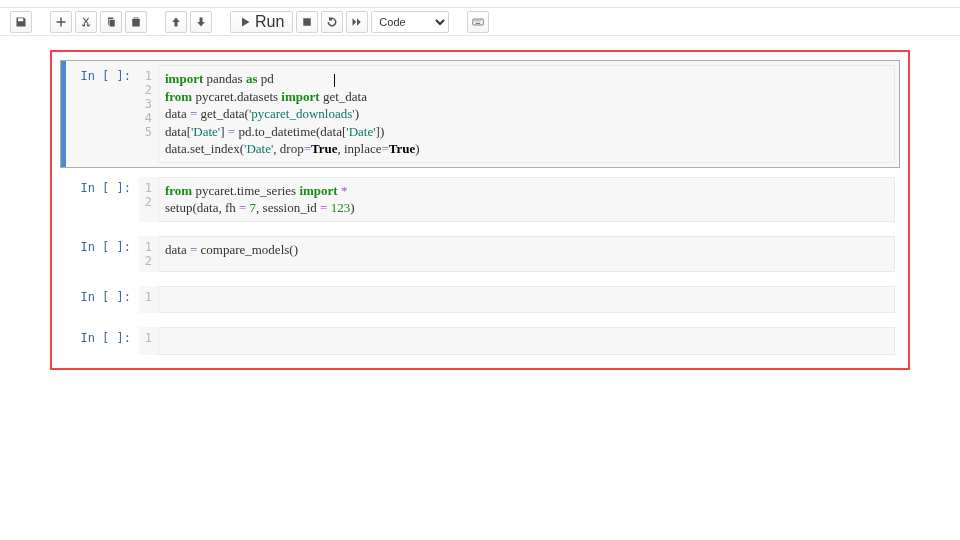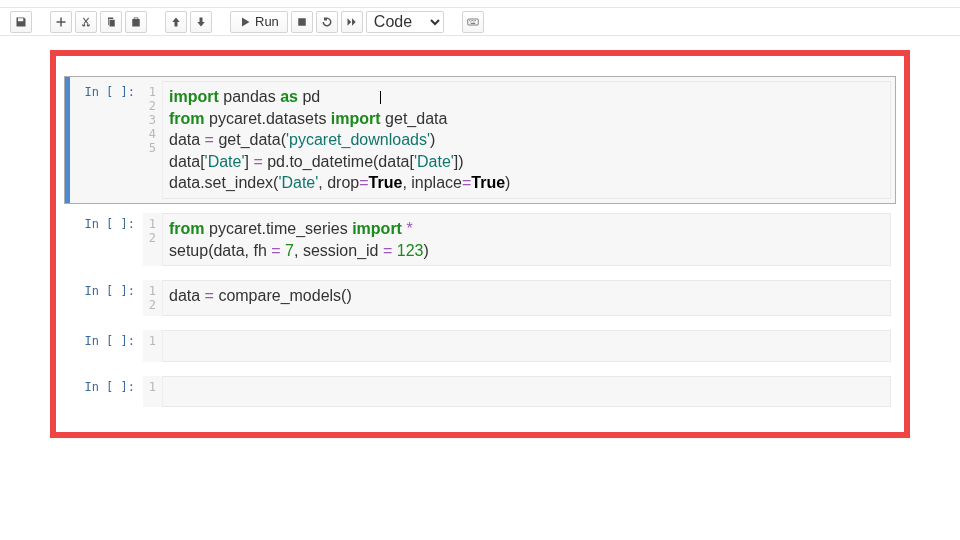--- a/index.html
+++ b/index.html
@@ -36,38 +36,38 @@
     background: linear-gradient(#fff,#f6f6f6);
     display: flex; align-items: center; justify-content: center;
     color: #555;
     cursor: pointer;
   }
   .tb-btn svg { width: 12px; height: 12px; }
   .tb-run {
     width: auto; padding: 0 8px;
     gap: 4px;
   }
-  .tb-run span.txt { font-size: 13px; color:#333; }
+  .tb-run span.txt { font-size: 16px; color:#333; }
   .celltype {
     height: 22px;
     border: 1px solid #d4d4d4;
     border-radius: 2px;
     background: #fff;
-    font-size: 16px;
+    font-size: 11px;
     color: #333;
     width: 78px;
     padding: 0 3px;
   }
   .page {
     padding: 14px 50px;
   }
   .notebook {
-    border: 6px solid #ef4444;
+    border: 2px solid #ef4444;
     background: #fff;
-    padding: 16px 8px;
+    padding: 4px 8px;
     box-shadow: 0 1px 2px rgba(0,0,0,0.05);
   }
   .cell {
     display: flex;
     align-items: stretch;
     margin: 4px 0;
     padding: 4px 4px 4px 0;
     border: 1px solid transparent;
   }
   .cell.selected {
@@ -98,22 +98,22 @@
     font-family: "Menlo","Consolas",monospace;
     font-size: 12px;
     color: #b8b8b8;
     background: #f7f7f7;
     border-right: 1px solid #eee;
   }
   .cell:not(.selected) .gutter { background:#f7f7f7; }
   .code {
     flex: 1;
     padding: 4px 6px;
-    font-family: Liberation Sans, sans-serif;
-    font-size: 16px;
+    font-family: Liberation Serif, serif;
+    font-size: 13px;
     line-height: 1.35;
     background: #f7f7f7;
     border:1px solid #e9e9e9;
     border-left:none;
     white-space: pre;
     overflow-x: auto;
   }
   .code .ln { min-height: 1em; display:block; }
   .kw   { color: #1a8a1a; font-weight: bold; }
   .nm   { color: #333; }

